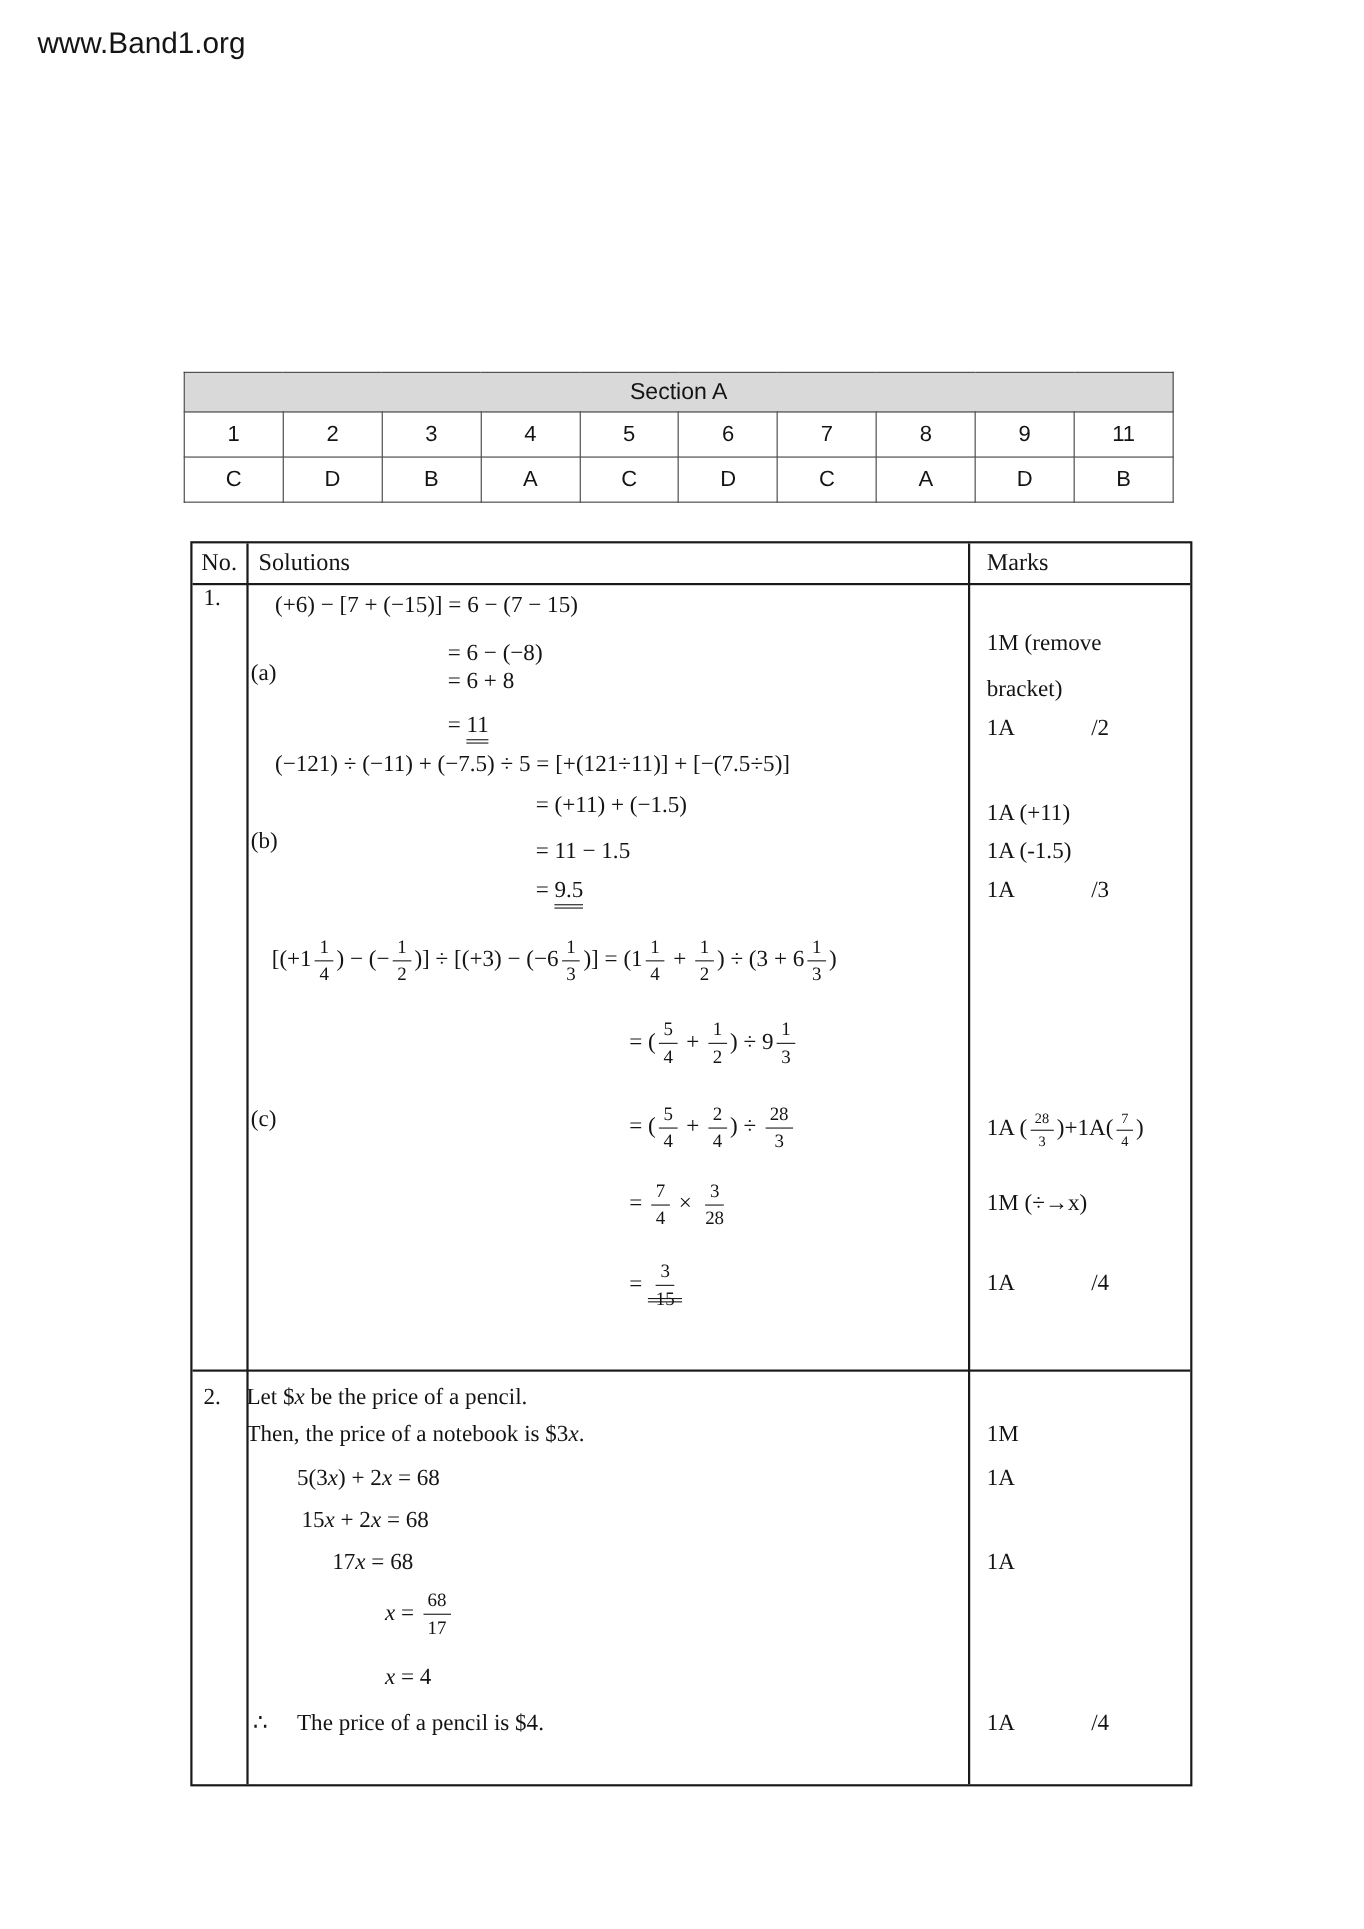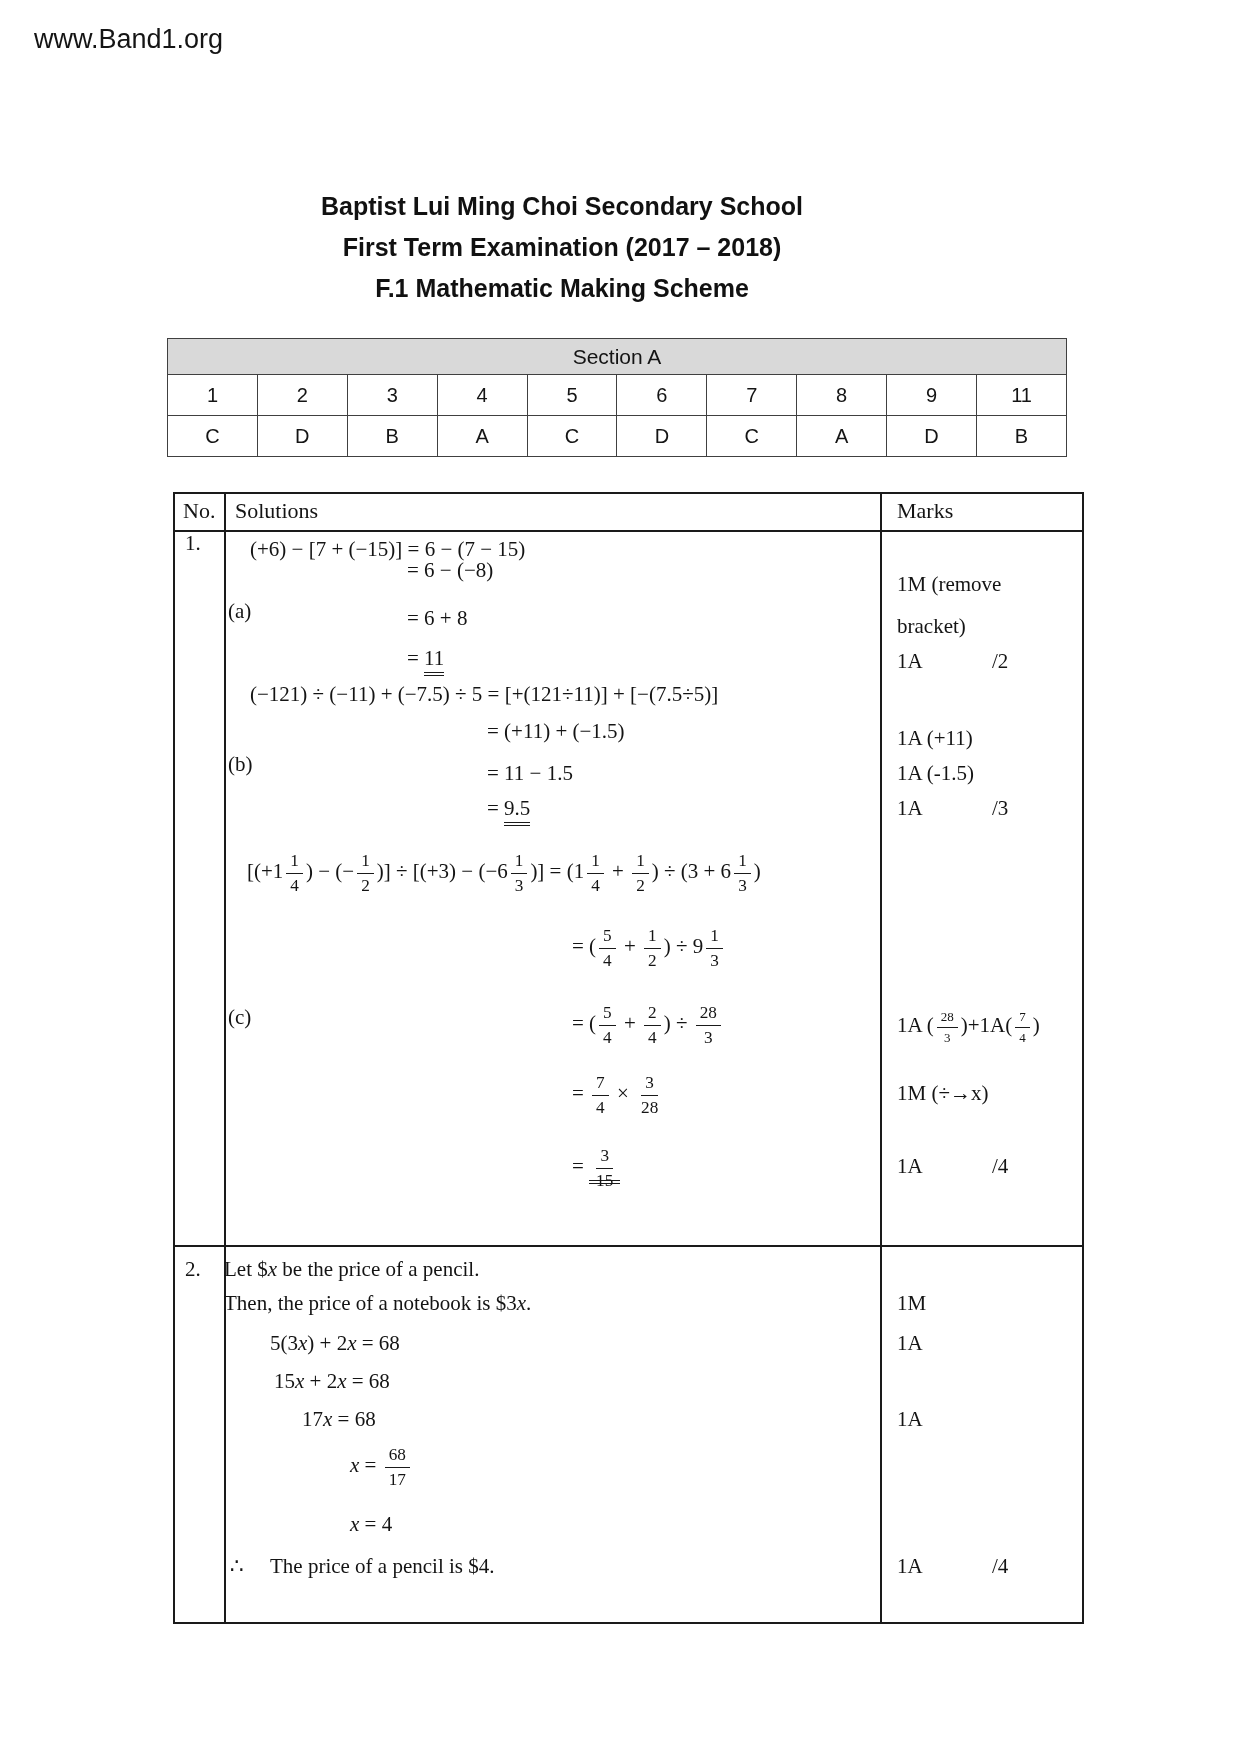--- a/index.html
+++ b/index.html
@@ -32,25 +32,20 @@
   .mk .frac{font-size:0.62em;}
   .dul{border-bottom:4px double #1a1a1a;padding-bottom:2px;}
 </style>
 </head>
 <body>
 
 <div id="page">
 
   <div class="watermark">www.Band1.org</div>
 
-  <div class="titles">
-    <div class="t">Baptist Lui Ming Choi Secondary School</div>
-    <div class="t">First Term Examination (2017 – 2018)</div>
-    <div class="t">F.1 Mathematic Making Scheme</div>
-  </div>
 
   <table class="secA">
     <tbody>
         <tr>
       <th colspan="10">Section A</th>
     </tr>
     <tr>
       <td>1</td>
       <td>2</td>
       <td>3</td>
@@ -84,21 +79,21 @@
     <div class="hline" style="top:751px"></div>
 
     <div class="ml hdr" style="left:8px;top:4px">No.</div>
     <div class="ml hdr" style="left:60px;top:4px">Solutions</div>
     <div class="ml hdr" style="left:722px;top:4px">Marks</div>
 
     <div class="ml" style="left:10px;top:36px">1.</div>
 
     <div class="ml" style="left:53px;top:104px">(a)</div>
     <div class="ml" style="left:75px;top:42px">(+6) − [7 + (−15)] = 6 − (7 − 15)</div>
-    <div class="ml" style="left:232px;top:63px">= 6 − (−8)</div>
+    <div class="ml" style="left:232px;top:86px">= 6 − (−8)</div>
     <div class="ml" style="left:232px;top:111px">= 6 + 8</div>
     <div class="ml" style="left:232px;top:151px">= <span class="dul">11</span></div>
 
     <div class="ml" style="left:53px;top:257px">(b)</div>
     <div class="ml" style="left:75px;top:187px">(−121) ÷ (−11) + (−7.5) ÷ 5 = [+(121÷11)] + [−(7.5÷5)]</div>
     <div class="ml" style="left:312px;top:224px">= (+11) + (−1.5)</div>
     <div class="ml" style="left:312px;top:266px">= 11 − 1.5</div>
     <div class="ml" style="left:312px;top:301px">= <span class="dul">9.5</span></div>
 
     <div class="ml" style="left:53px;top:510px">(c)</div>

